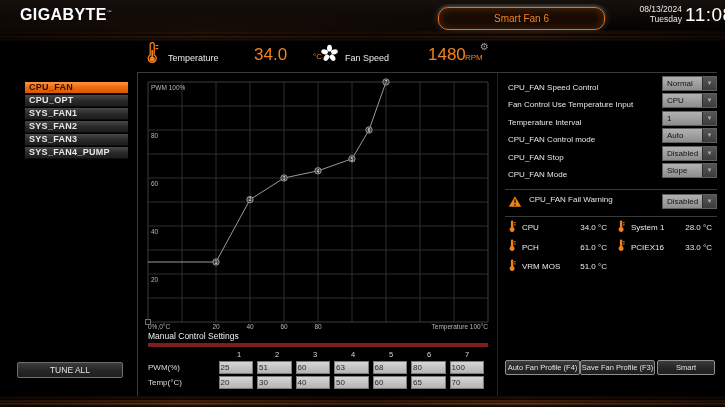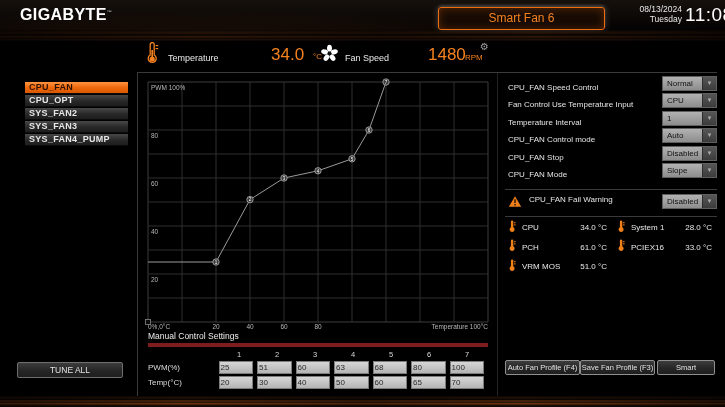--- a/index.html
+++ b/index.html
@@ -7,23 +7,23 @@
           font-family:"Liberation Sans","DejaVu Sans",sans-serif;color:#e5e5e5;}
   
   .topbar{position:absolute;left:0;top:0;width:725px;height:30px;
           background:linear-gradient(180deg,#16110c,#0b0806 60%,#030202);}
   .topbar::after{content:"";position:absolute;inset:0;
           background:radial-gradient(ellipse at 28% 140%,rgba(140,70,20,.22),transparent 55%);}
   .logo{position:absolute;left:20px;top:6px;font-size:16px;font-weight:bold;color:#fff;
         letter-spacing:.4px;z-index:2;}
   .logo sup{font-size:5px;color:#bbb;}
   .tab{position:absolute;left:438px;top:7px;width:165px;height:21px;z-index:2;
-       background:linear-gradient(180deg,#1c0e04,#120803);border:1px solid #ef6c0f;border-radius:3px;
+       background:linear-gradient(180deg,#1c0e04,#120803);border:1px solid #ef6c0f;border-radius:10px;
        box-shadow:0 -2px 3px rgba(150,150,150,.30),3px 0 5px rgba(110,110,110,.22),-3px 0 5px rgba(110,110,110,.22),inset 0 0 8px rgba(239,108,15,.30);
-       color:#f5821f;font-size:12px;line-height:21px;text-align:center;}
+       color:#f5821f;font-size:10px;line-height:21px;text-align:center;}
   .datebox{position:absolute;left:630px;top:5px;width:52px;text-align:right;z-index:2;
        font-size:8.5px;line-height:1.15;color:#e8e8e8;}
   .clock{position:absolute;left:685px;top:4px;font-size:19px;color:#fff;letter-spacing:.5px;z-index:2;}
   .streak-top{position:absolute;left:0;top:30px;width:725px;height:11px;
        background:linear-gradient(90deg,rgba(0,0,0,.55),rgba(0,0,0,0) 28%,rgba(0,0,0,.35) 52%,rgba(0,0,0,0) 74%,rgba(0,0,0,.6)),
                   linear-gradient(180deg,#0d0805 0%,#271307 25%,#070402 48%,#3a1b08 62%,#0b0603 75%,#23110a 88%,#040302 100%);}
   .streak-bottom{position:absolute;left:0;top:396px;width:725px;height:11px;
        background:linear-gradient(90deg,rgba(0,0,0,.5),rgba(0,0,0,0) 25%,rgba(0,0,0,.3) 50%,rgba(0,0,0,0) 72%,rgba(0,0,0,.55)),
                   linear-gradient(180deg,#0a0604 0%,#241106 18%,#080503 32%,#63300e 46%,#170b05 56%,#7a3a10 70%,#241206 82%,#0c0704 100%);}
   
@@ -104,21 +104,21 @@
   <span style="position:absolute;left:146px;top:42px;">
     <svg width="13" height="23" viewBox="0 0 13 23">
       <path d="M4.2 2.6 a2.0 2.0 0 0 1 4.0 0 V13 a4.0 4.0 0 1 1 -4.0 0 Z" fill="none" stroke="#f5821f" stroke-width="1.3"></path>
       <circle cx="6.2" cy="17" r="2.6" fill="#f5821f"></circle>
       <rect x="5.4" y="8" width="1.6" height="8" fill="#f5821f"></rect>
       <rect x="9.6" y="3" width="2.6" height="1.2" fill="#f5821f"></rect>
       <rect x="9.6" y="6" width="2.6" height="1.2" fill="#f5821f"></rect>
     </svg>
   </span>
   <div class="mon-label" style="left:168px;top:53px;">Temperature</div>
-  <div class="mon-value" style="left:271px;top:45px;">34.0</div>
+  <div class="mon-value" style="left:254px;top:45px;">34.0</div>
   <div class="mon-unit" style="left:313px;top:52px;">°C</div>
   <span style="position:absolute;left:320px;top:44px;">
     <svg width="19" height="19" viewBox="0 0 20 20">
       <g fill="#fff">
         <ellipse cx="10" cy="4.6" rx="2.6" ry="3.7"></ellipse>
         <ellipse cx="10" cy="4.6" rx="2.6" ry="3.7" transform="rotate(72 10 10)"></ellipse>
         <ellipse cx="10" cy="4.6" rx="2.6" ry="3.7" transform="rotate(144 10 10)"></ellipse>
         <ellipse cx="10" cy="4.6" rx="2.6" ry="3.7" transform="rotate(216 10 10)"></ellipse>
         <ellipse cx="10" cy="4.6" rx="2.6" ry="3.7" transform="rotate(288 10 10)"></ellipse>
       </g>
@@ -126,20 +126,21 @@
     </svg>
   </span>
   <div class="mon-label" style="left:345px;top:53px;">Fan Speed</div>
   <div class="mon-value" style="left:428px;top:45px;">1480</div>
   <div class="mon-unit" style="left:465px;top:53px;">RPM</div>
   <div class="gear">⚙</div>
 
   <div class="sidebar" id="sidebar-list">
       <div class="side-item selected">CPU_FAN</div>
       <div class="side-item">CPU_OPT</div>
+      <div class="side-item">SYS_FAN1</div>
       <div class="side-item">SYS_FAN2</div>
       <div class="side-item">SYS_FAN3</div>
       <div class="side-item">SYS_FAN4_PUMP</div>
     </div>
   <div class="btn tune-all">TUNE ALL</div>
 
   <svg class="chart" id="fan-curve" width="355" height="258" viewBox="0 0 355 258">
       <line x1="8" y1="6" x2="8" y2="246" stroke="#3d3d3d" stroke-width="1"></line>
       <line x1="8" y1="6" x2="348" y2="6" stroke="#3d3d3d" stroke-width="1"></line>
       <line x1="42" y1="6" x2="42" y2="246" stroke="#2f2f2f" stroke-width="1"></line>

